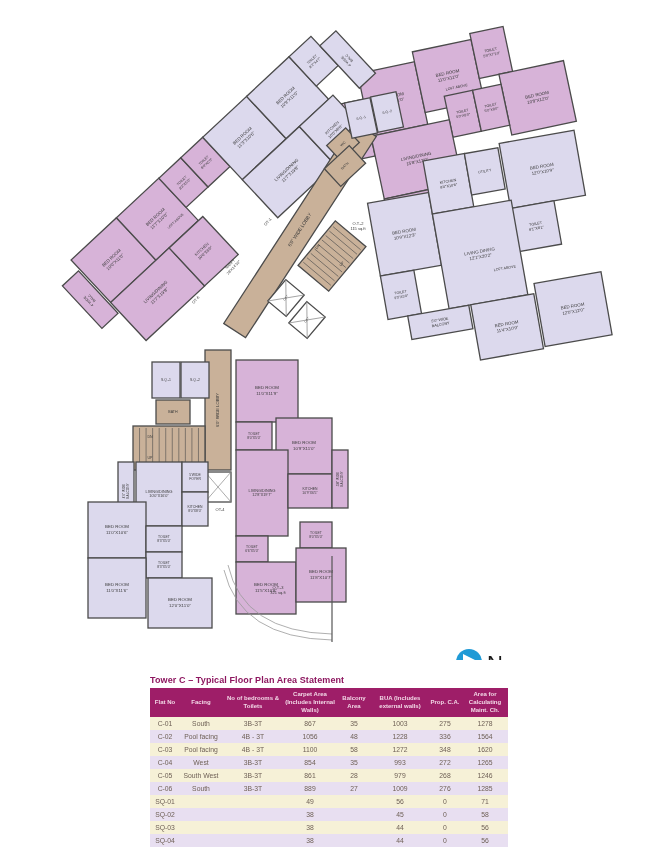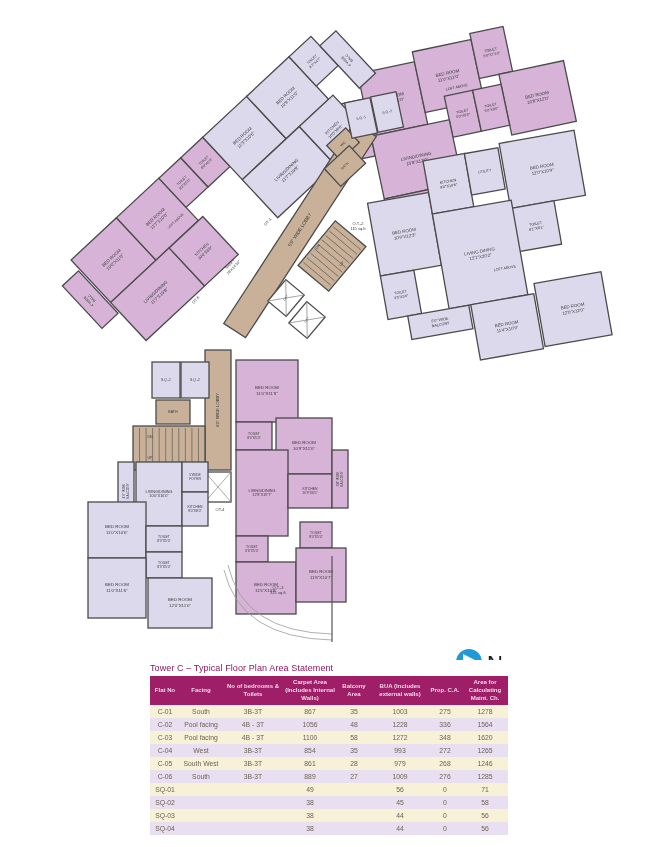--- a/index.html
+++ b/index.html
@@ -2,21 +2,21 @@
 <html><head>
 <meta charset="utf-8">
 <style>
   html,body{margin:0;padding:0}
   body{width:650px;height:847px;position:relative;background:#ffffff;
        font-family:"Liberation Sans",sans-serif;overflow:hidden}
   #plan-svg{position:absolute;left:0;top:0;
             font-family:"Liberation Sans",sans-serif}
   #plan-svg text{font-family:"Liberation Sans",sans-serif}
   #table-wrap{position:absolute;left:150px;top:663px;width:358px}
-  #table-title{font-size:9px;font-weight:normal;color:#8d165f;margin:0 0 3px 0;letter-spacing:.1px}
+  #table-title{font-size:9px;font-weight:bold;color:#8d165f;margin:12px 0 3px 0;letter-spacing:.1px}
   table{border-collapse:collapse;width:358px;table-layout:fixed}
   th{background:#9e1e68;color:#f2d7e6;font-size:6px;font-weight:bold;
      padding:3px 1px;line-height:1.3;text-align:center;vertical-align:middle}
   td{font-size:6.8px;color:#6f6157;text-align:center;padding:0;height:13px;vertical-align:middle}
   tr.odd td{background:#f6f1d7}
   tr.even td{background:#e8dff1}
 </style>
 </head>
 <body>
 

